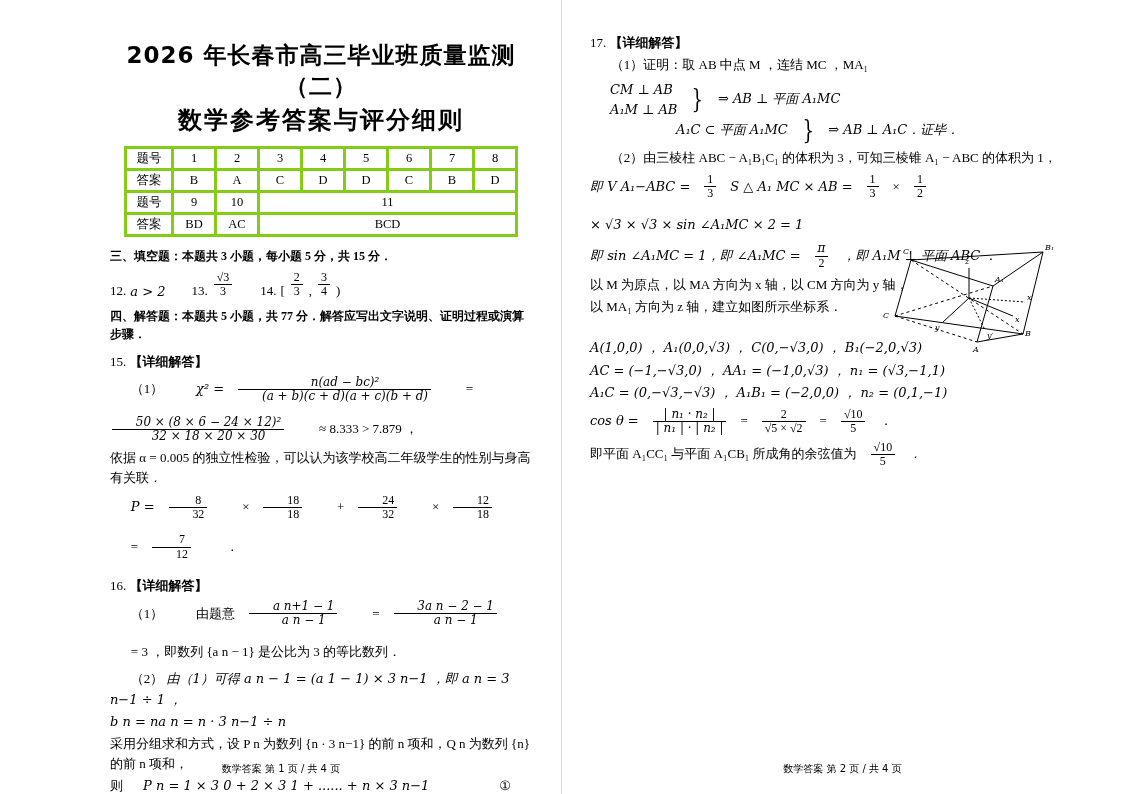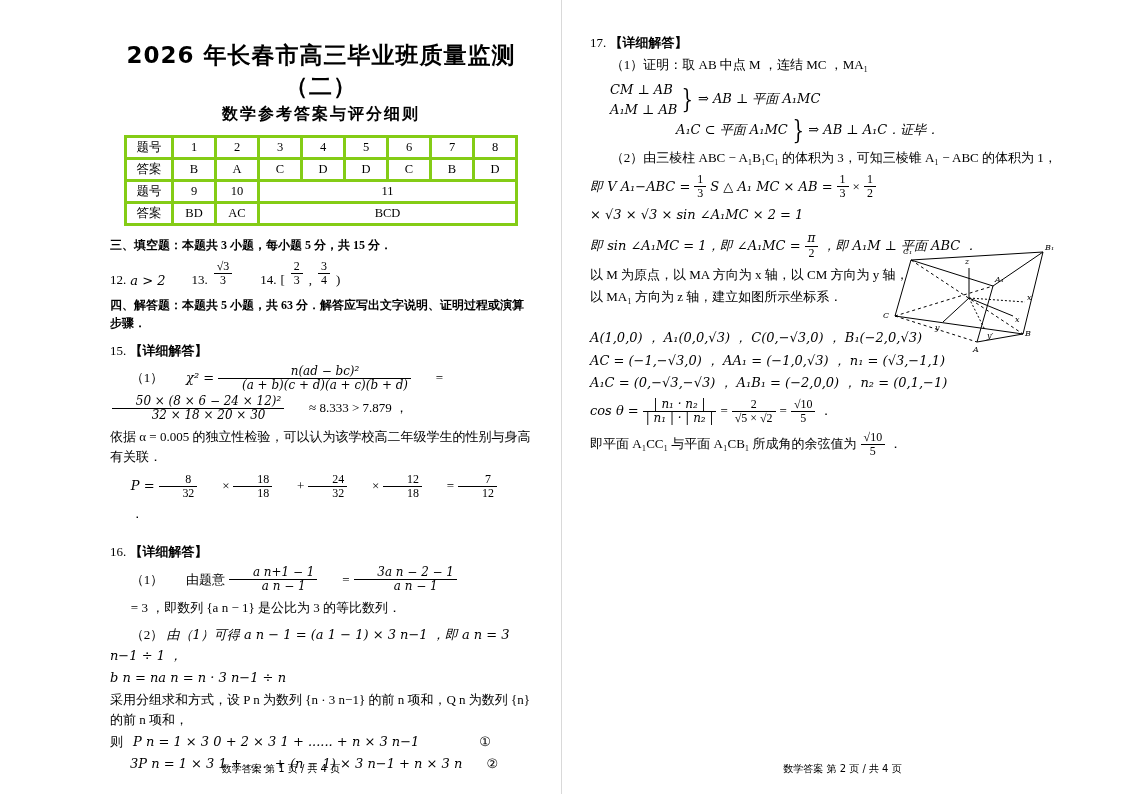--- a/index.html
+++ b/index.html
@@ -21,21 +21,21 @@
   .col-left{left:0;width:562px;padding:34px 30px 0 110px;}
   .col-right{left:562px;width:561px;padding:34px 40px 8px 28px;}
   .divider{
     position:absolute;left:561px;top:0;width:1px;height:794px;background:#d9d9d9;
   }
   .title1{
     text-align:center;font-size:23px;font-weight:bold;letter-spacing:1px;
     margin:6px 0 2px 0;font-family:"DejaVu Sans", sans-serif;
   }
   .title2{
-    text-align:center;font-size:16px;font-weight:bold;letter-spacing:2px;
+    text-align:center;font-size:24px;font-weight:bold;letter-spacing:2px;
     margin:2px 0 10px 0;font-family:"DejaVu Sans", sans-serif;
   }
   table.ansTable{
     border-collapse:collapse;margin:0 auto 10px auto;font-size:12.5px;
   }
   table.ansTable td{
     border:3px solid #84cc16;padding:1px 4px;height:17px;text-align:center;min-width:32px;
   }
   table.ansTable td.hd{min-width:36px;text-align:center;}
   .sec{
@@ -62,21 +62,21 @@
   .foot-right{left:562px;width:561px;}
   .stack{display:inline-block;vertical-align:middle;text-align:left;line-height:1.5;}
   .bigbrace{
     display:inline-block;font-size:2.0em;line-height:0.9;vertical-align:middle;
     font-family:"DejaVu Serif", serif;transform:scaleX(0.7);
   }
   .fig{
     position:absolute;right:32px;top:238px;width:218px;height:120px;
   }
   .tag{font-size:13px;font-weight:bold;}
-  .flexrow{display:flex;align-items:center;gap:2px;flex-wrap:wrap;}
+  .flexrow{display:flex;align-items:center;gap:12px;flex-wrap:wrap;}
 </style>
 </head>
 <body>
 
 <div class="page">
   <div class="sheet">
     <div class="divider"></div>
 
     <div class="col col-left">
 
@@ -145,21 +145,21 @@
           </span>
           <span>,</span>
           <span class="frac">
             <span class="num">3</span>
             <span class="den">4</span>
           </span>
           <span>)</span>
         </span>
       </div>
 
-      <div class="sec">四、解答题：本题共 5 小题，共 63 分．解答应写出文字说明、证明过程或演算步骤．</div>
+      <div class="sec">四、解答题：本题共 5 小题，共 77 分．解答应写出文字说明、证明过程或演算步骤．</div>
 
       <div class="qhead">
         <span>15.</span>
         <span class="tag">【详细解答】</span>
       </div>
       <div class="eqline indent flexrow">
         <span>（1）</span>
         <span class="math">χ² =</span>
         <span class="frac math">
           <span class="num">n(ad − bc)²</span>

